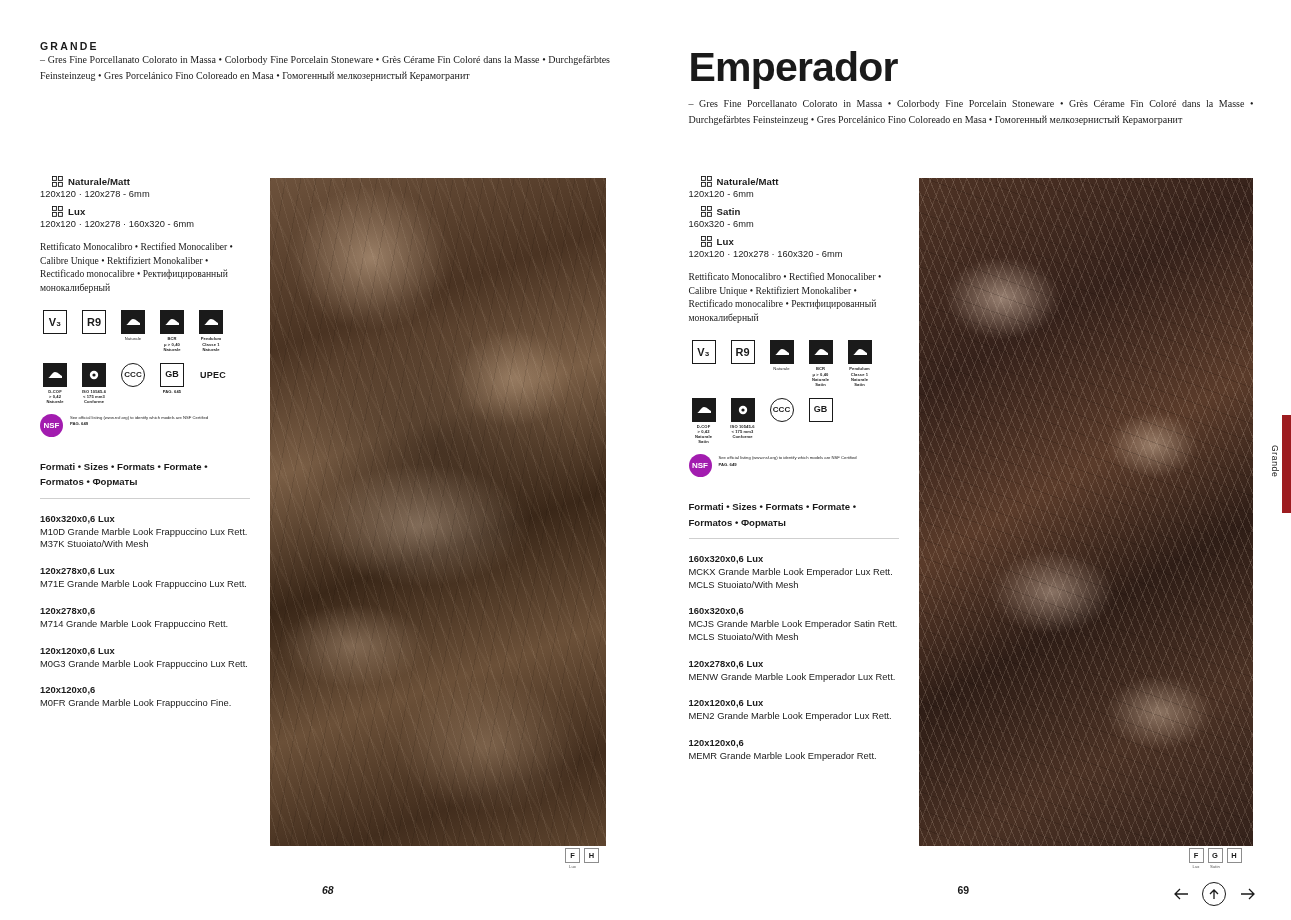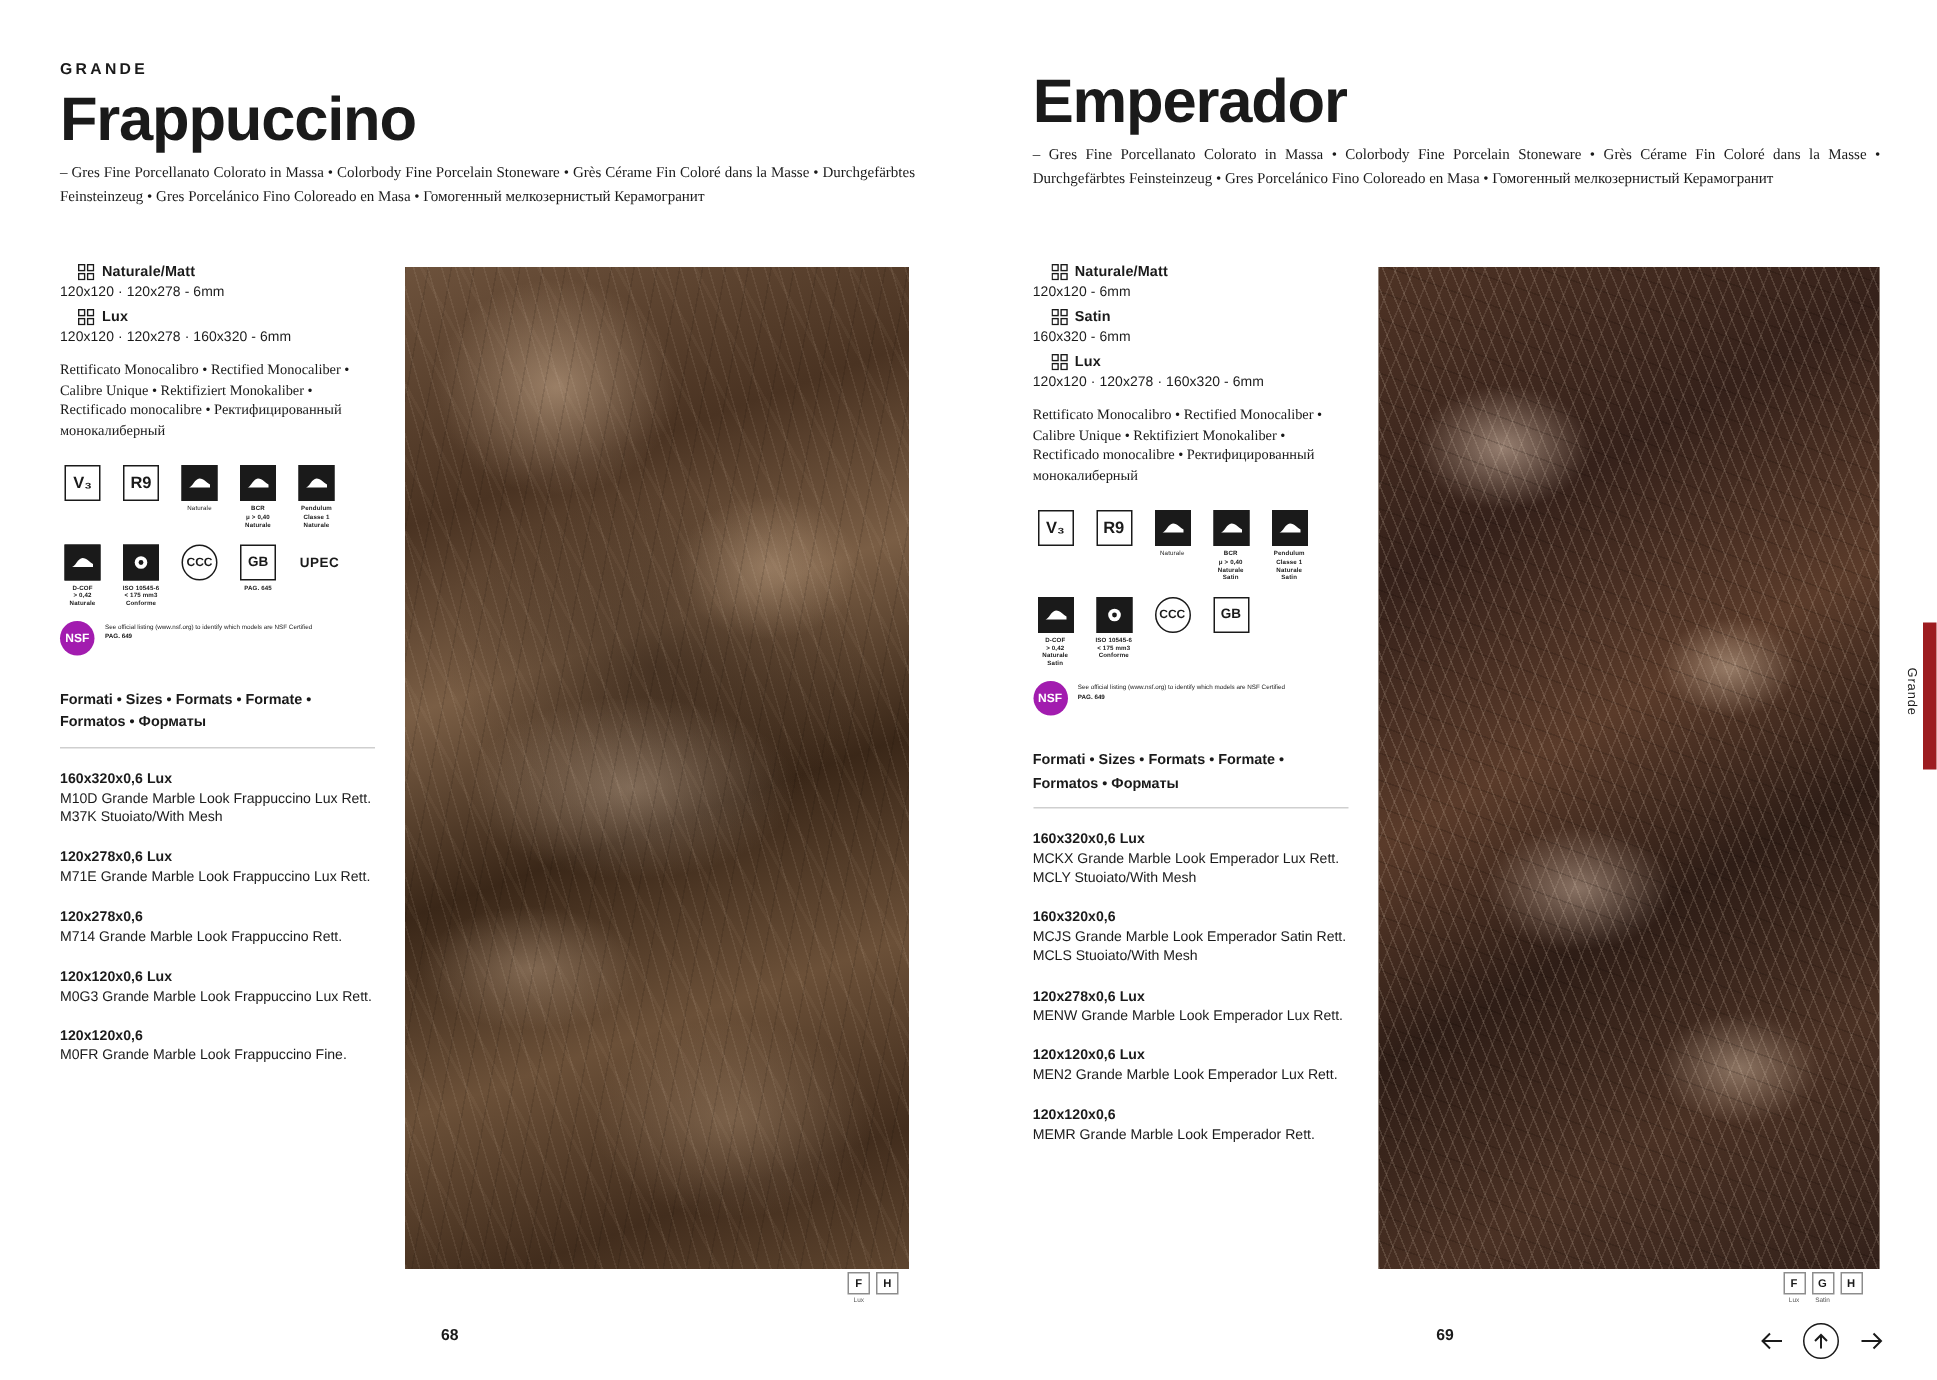--- a/index.html
+++ b/index.html
@@ -146,21 +146,20 @@
 </style>
 </head>
 <body>
 
 <div class="spread">
 
   <div class="page">
 
     <div class="page-inner" style="left:40px; top:40px; width:570px;">
       <div class="kicker">GRANDE</div>
-      <div class="title">Frappuccino</div>
       <div class="subtitle">– Gres Fine Porcellanato Colorato in Massa • Colorbody Fine Porcelain Stoneware • Grès Cérame Fin Coloré dans la Masse • Durchgefärbtes Feinsteinzeug • Gres Porcelánico Fino Coloreado en Masa • Гомогенный мелкозернистый Керамогранит</div>
     </div>
 
     <div class="page-inner" style="left:40px; top:176px; width:210px;">
 
       <div class="finish-block">
         <div class="finish-row">
           <svg class="sq-icon" viewBox="0 0 12 12">
             <rect x="0.5" y="0.5" width="4.3" height="4.3" fill="none" stroke="#1a1a1a" stroke-width="1"></rect>
             <rect x="7.0" y="0.5" width="4.3" height="4.3" fill="none" stroke="#1a1a1a" stroke-width="1"></rect>
@@ -313,21 +312,21 @@
       <div class="chip">
         <div class="chip-box">F</div>
         <div class="chip-cap">Lux</div>
       </div>
       <div class="chip">
         <div class="chip-box">H</div>
         <div class="chip-cap"></div>
       </div>
     </div>
 
-    <div class="pageno" style="left:294px;">68</div>
+    <div class="pageno" style="left:322px;font-style:italic;">68</div>
   </div>
 
   <div class="page">
 
     <div class="page-inner" style="left:43px; top:40px; width:565px;">
       <div class="title">Emperador</div>
       <div class="subtitle">– Gres Fine Porcellanato Colorato in Massa • Colorbody Fine Porcelain Stoneware • Grès Cérame Fin Coloré dans la Masse • Durchgefärbtes Feinsteinzeug • Gres Porcelánico Fino Coloreado en Masa • Гомогенный мелкозернистый Керамогранит</div>
     </div>
 
     <div class="page-inner" style="left:43px; top:176px; width:210px;">
@@ -462,21 +461,21 @@
       </div>
 
       <div class="formats-head">
         <b>Formati • Sizes • Formats • Formate • Formatos • Форматы</b>
       </div>
       <div class="hr"></div>
 
       <div class="fmt">
         <div class="fmt-size">160x320x0,6 Lux</div>
         <div class="fmt-code" style="white-space:pre-line">MCKX Grande Marble Look Emperador Lux Rett.
-MCLY Stuoiato/With Mesh</div>
+MCLS Stuoiato/With Mesh</div>
       </div>
       <div class="fmt">
         <div class="fmt-size">160x320x0,6</div>
         <div class="fmt-code" style="white-space:pre-line">MCJS Grande Marble Look Emperador Satin Rett.
 MCLS Stuoiato/With Mesh</div>
       </div>
       <div class="fmt">
         <div class="fmt-size">120x278x0,6 Lux</div>
         <div class="fmt-code" style="white-space:pre-line">MENW Grande Marble Look Emperador Lux Rett.</div>
       </div>

